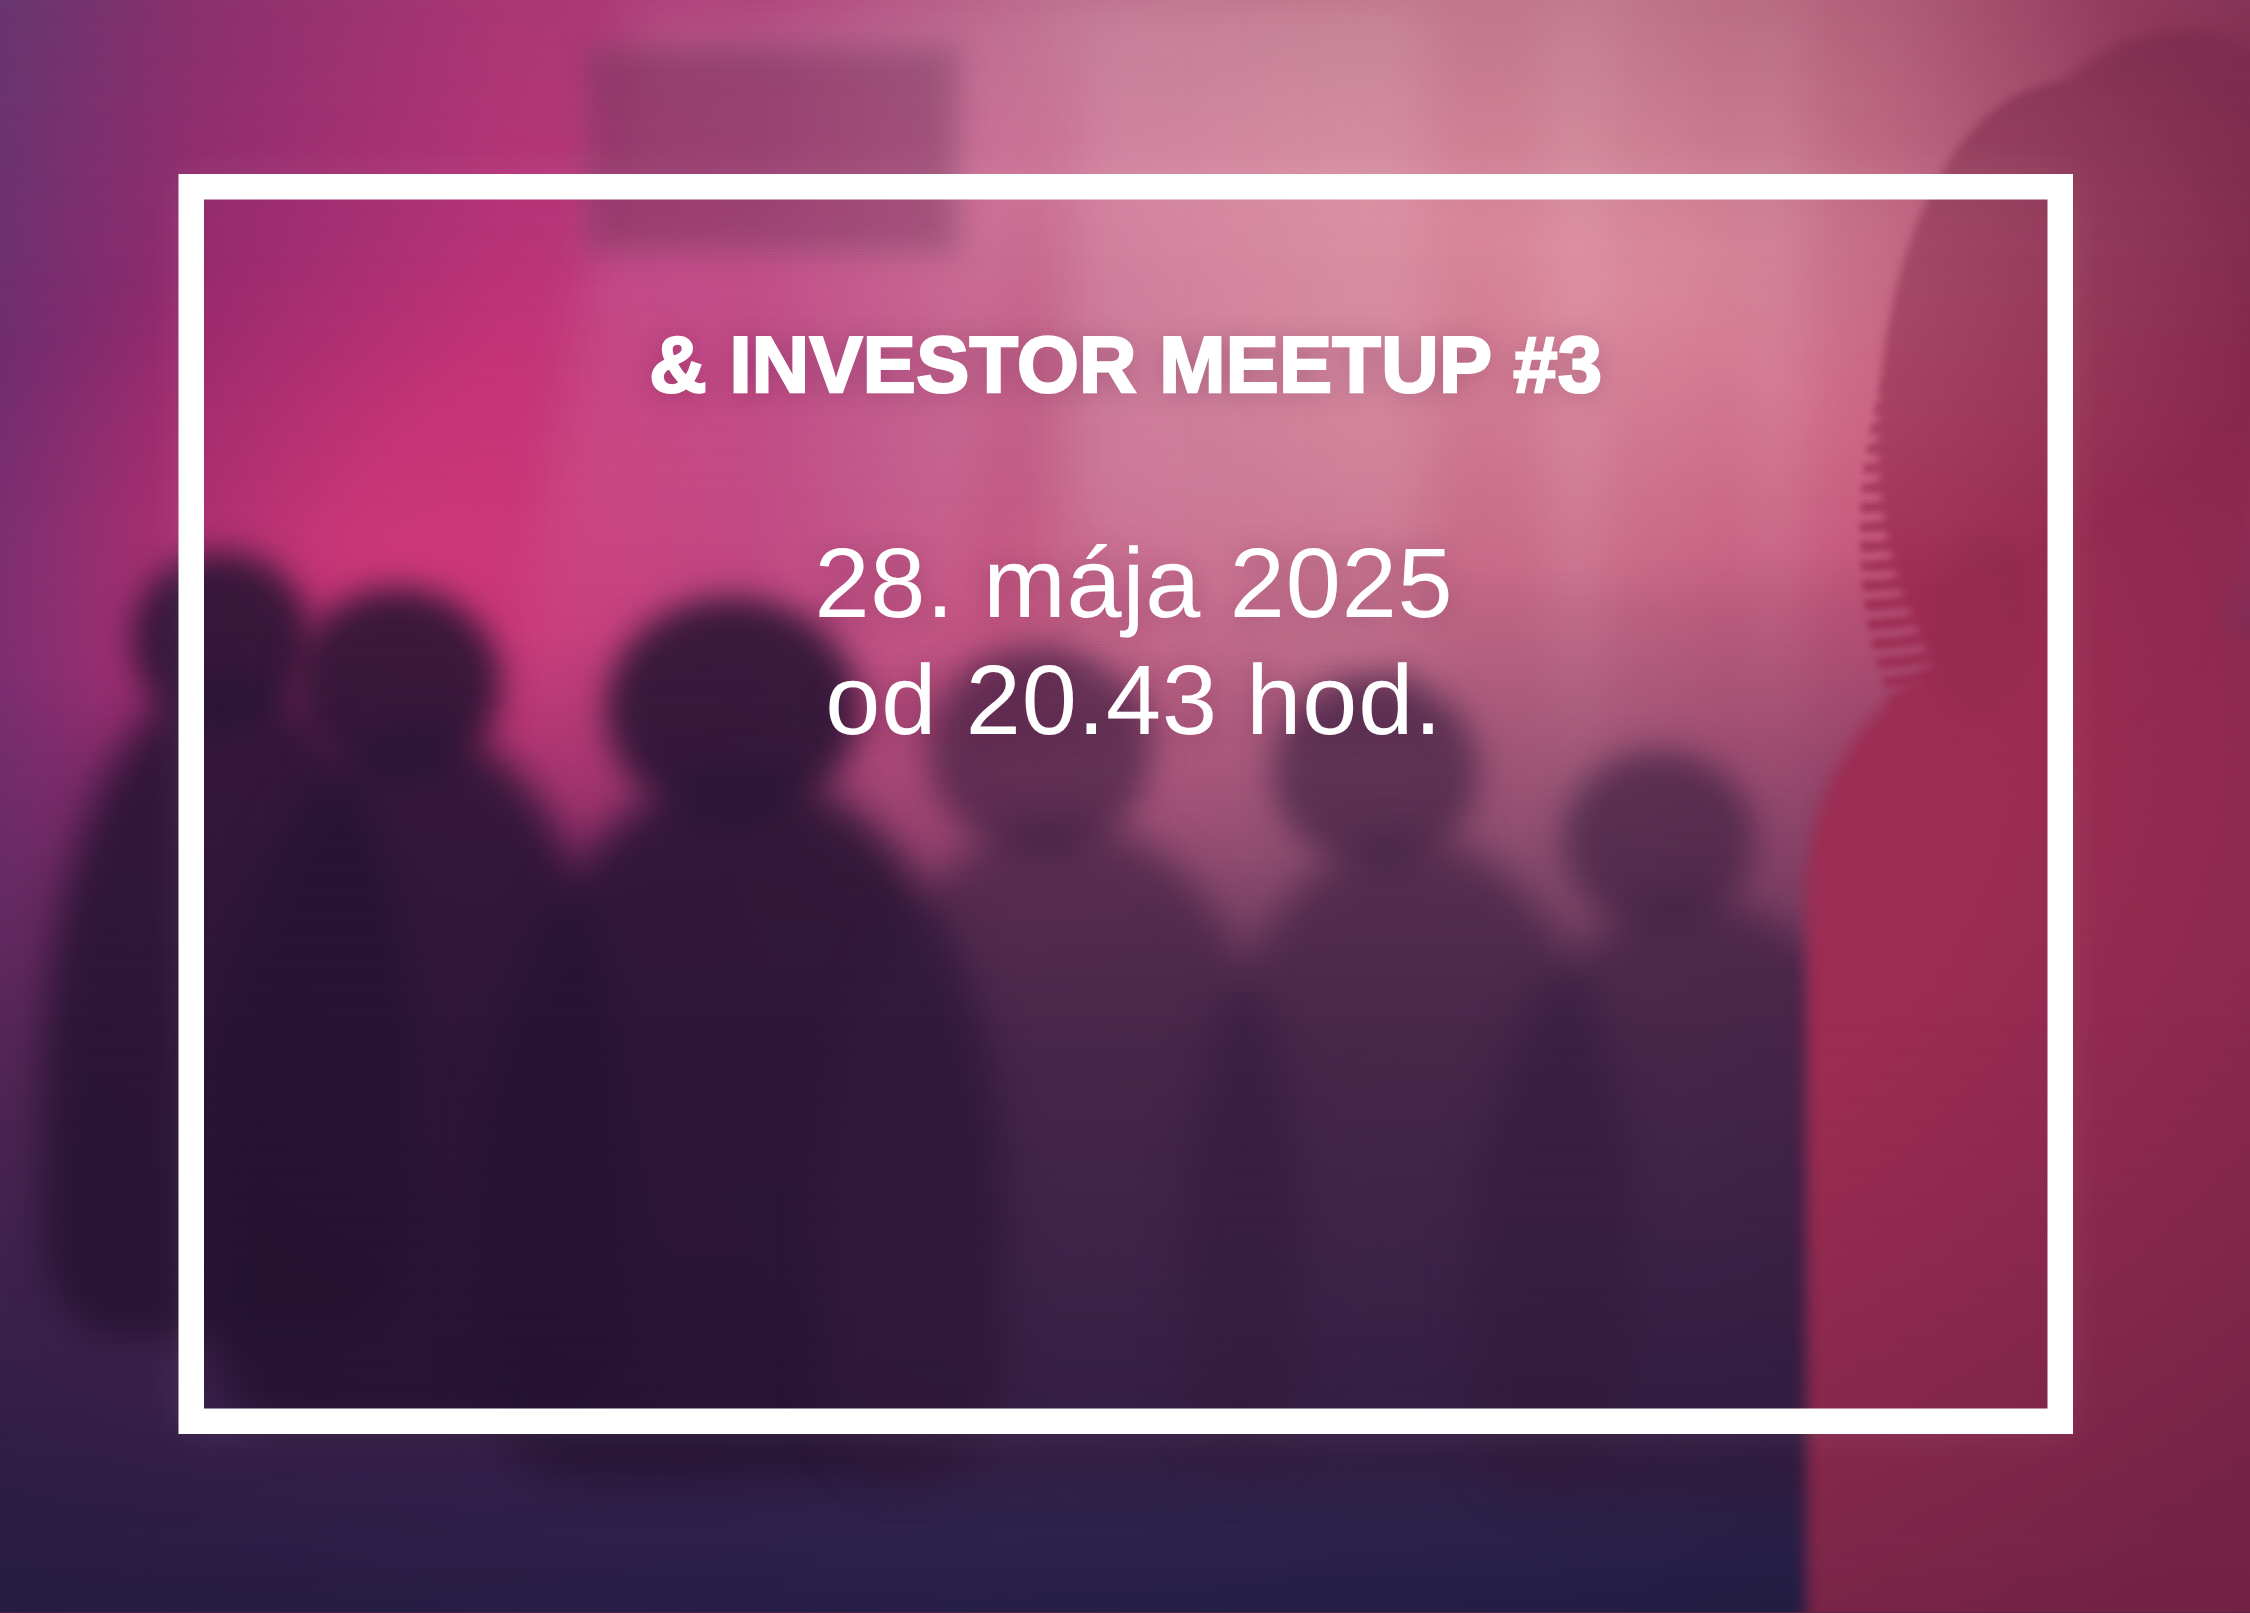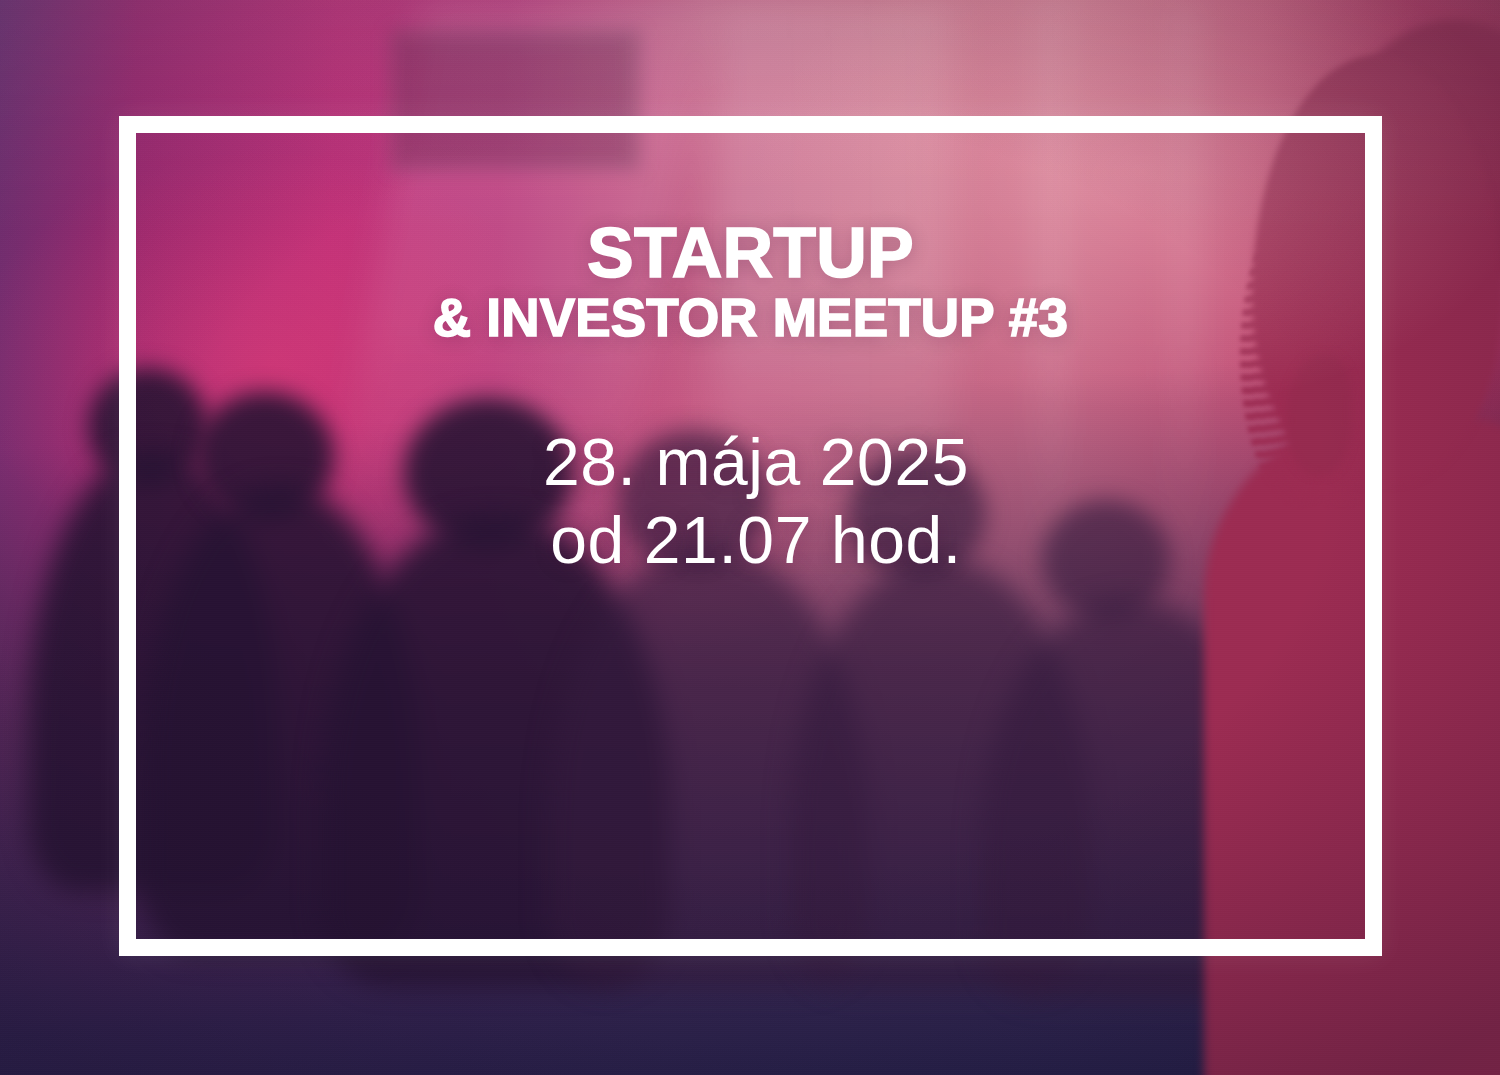--- a/index.html
+++ b/index.html
@@ -262,24 +262,23 @@
 
   <div class="bg-layer bg-glow-a"></div>
   <div class="bg-layer bg-haze"></div>
   <div class="bg-layer bg-grain"></div>
 
   <div class="frame"></div>
 
   <div class="content">
 
     <div class="headline">
-      <span class="hl-line l1">STARTUP</span>
       <span class="hl-line l2">&amp; INVESTOR MEETUP #3</span>
     </div>
 
     <div class="date-block">
       <span class="dt-line">28. mája 2025</span>
-      <span class="dt-line">od 21.07 hod.</span>
+      <span class="dt-line">od 20.43 hod.</span>
     </div>
 
 
   </div>
 </div>
 
 </body></html>

